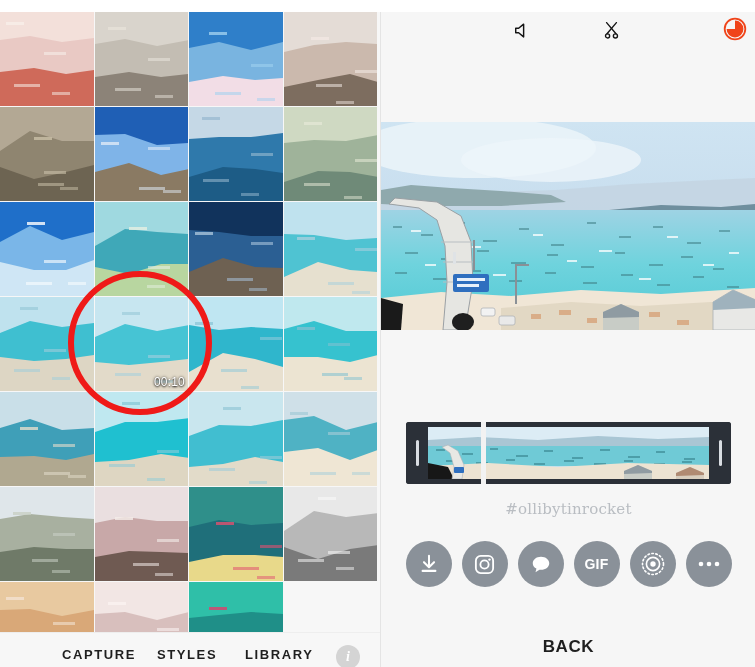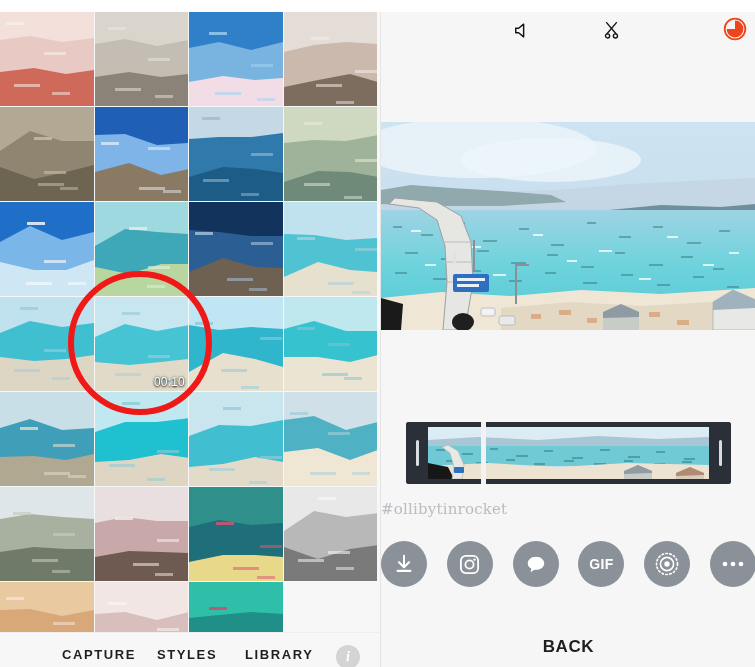--- a/index.html
+++ b/index.html
@@ -146,30 +146,31 @@
   #playhead {
     position: absolute; left: 75px; top: 0;
     width: 5px; height: 62px;
     background: #f2f2f2;
     z-index: 7;
   }
 
   #hashtag {
     position: absolute; left: 0; top: 488px;
     width: 375px;
+    text-align: center;
     font-size: 15px;
     color: #b9bdc2;
     font-family: "DejaVu Serif", serif;
     letter-spacing: .2px;
   }
 
   #share-row {
     position: absolute; left: 0; top: 529px;
     width: 375px;
-    display: flex; justify-content: space-between; gap: 10px;
+    display: flex; justify-content: center; gap: 10px;
   }
   .share-btn {
     width: 46px; height: 46px; border-radius: 50%;
     background: #8a9199;
     display: flex; align-items: center; justify-content: center;
     color: #ffffff;
   }
   .share-btn .gif-label {
     font-size: 14px; font-weight: bold; letter-spacing: .3px;
     color: #ffffff;

